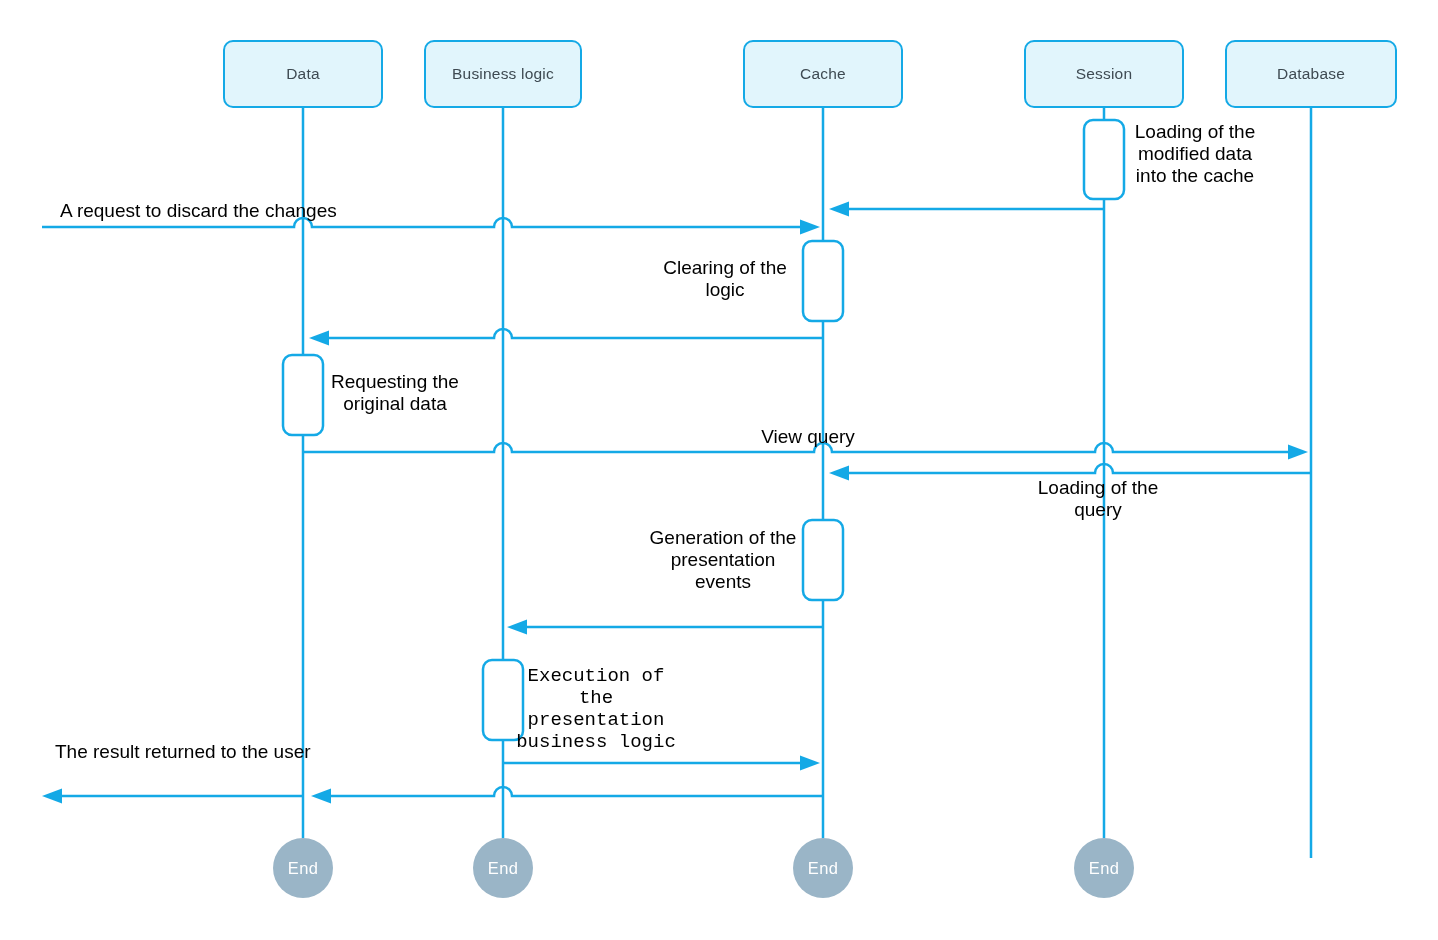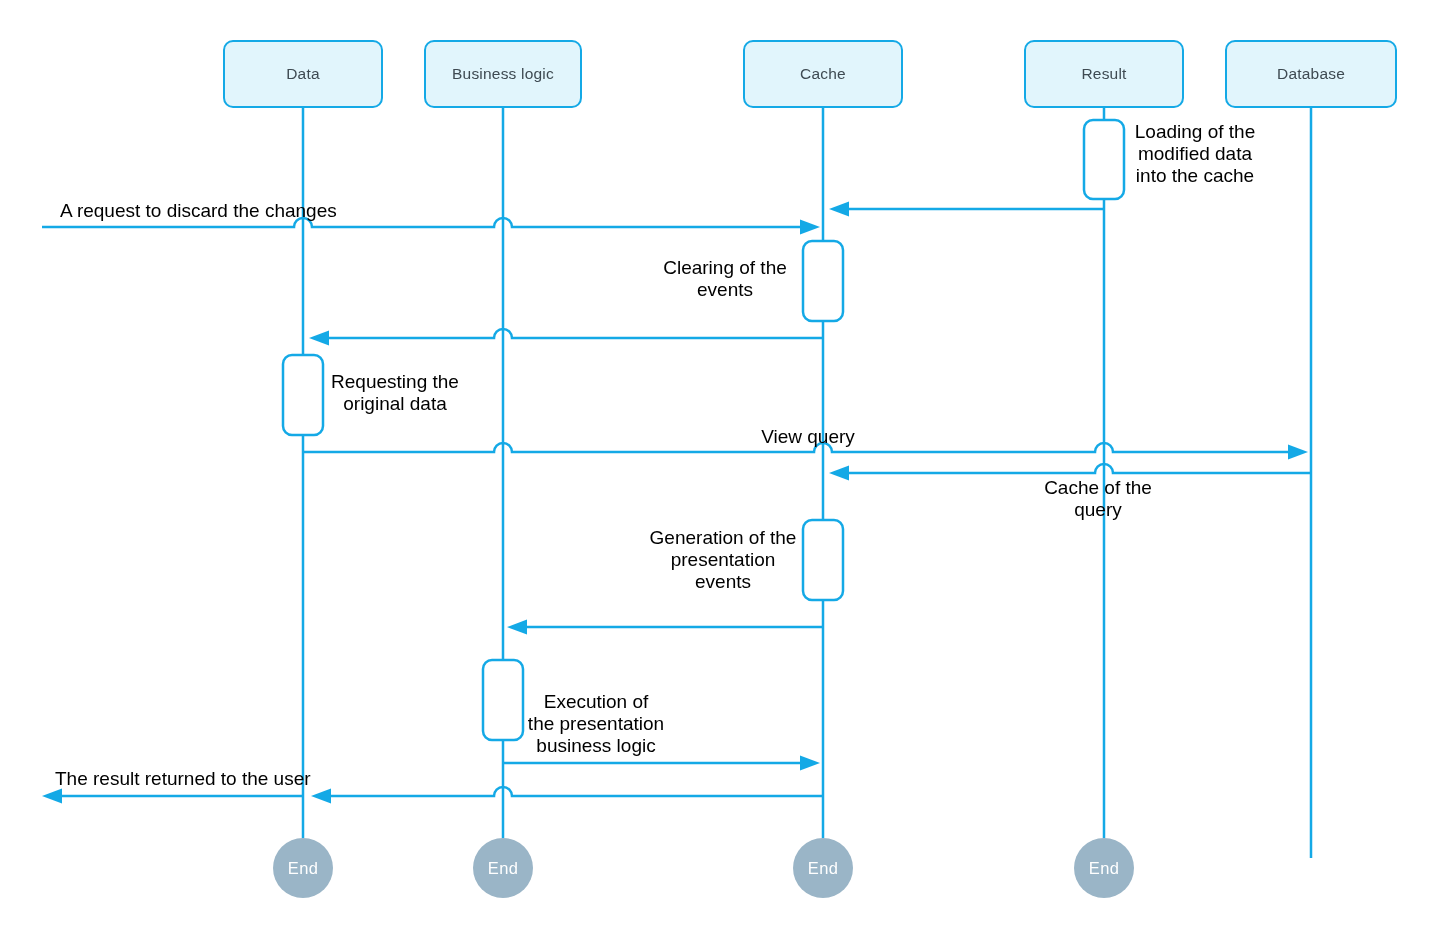--- a/index.html
+++ b/index.html
@@ -83,44 +83,44 @@
   <div class="actor" style="left:223px;width:160px;">
       <span>Data</span>
     </div>
   <div class="actor" style="left:424px;width:158px;">
       <span>Business logic</span>
     </div>
   <div class="actor" style="left:743px;width:160px;">
       <span>Cache</span>
     </div>
   <div class="actor" style="left:1024px;width:160px;">
-      <span>Result</span>
+      <span>Session</span>
     </div>
   <div class="actor" style="left:1225px;width:172px;justify-content:center;">
       <span>Database</span>
     </div>
 
   <div class="label center" style="left:1130px;top:121px;width:130px;">Loading of the
 modified data
 into the cache</div>
   <div class="label center" style="left:645px;top:257px;width:160px;">Clearing of the
-events</div>
+logic</div>
   <div class="label center" style="left:315px;top:371px;width:160px;">Requesting the
 original data</div>
   <div class="label center" style="left:643px;top:527px;width:160px;">Generation of the
 presentation
 events</div>
-  <div class="label center" style="left:516px;top:691px;width:160px;">Execution of
+  <div class="label center" style="left:516px;top:665px;width:160px;font-family:Liberation Mono, monospace;">Execution of
 the presentation
 business logic</div>
 
   <div class="label" style="left:40px;top:200px;white-space:nowrap;margin-left:20px;">A request to discard the changes</div>
   <div class="label center" style="left:748px;top:426px;width:120px;">View query</div>
-  <div class="label center" style="left:1018px;top:477px;width:160px;">Cache of the query</div>
-  <div class="label" style="left:55px;top:768px;white-space:nowrap;">The result returned to the user</div>
+  <div class="label center" style="left:1018px;top:477px;width:160px;">Loading of the query</div>
+  <div class="label" style="left:55px;top:741px;white-space:nowrap;">The result returned to the user</div>
 
   <div class="end-node" style="left:273px;top:838px;">
       <span>End</span>
     </div>
   <div class="end-node" style="left:473px;top:838px;">
       <span>End</span>
     </div>
   <div class="end-node" style="left:793px;top:838px;">
       <span>End</span>
     </div>

